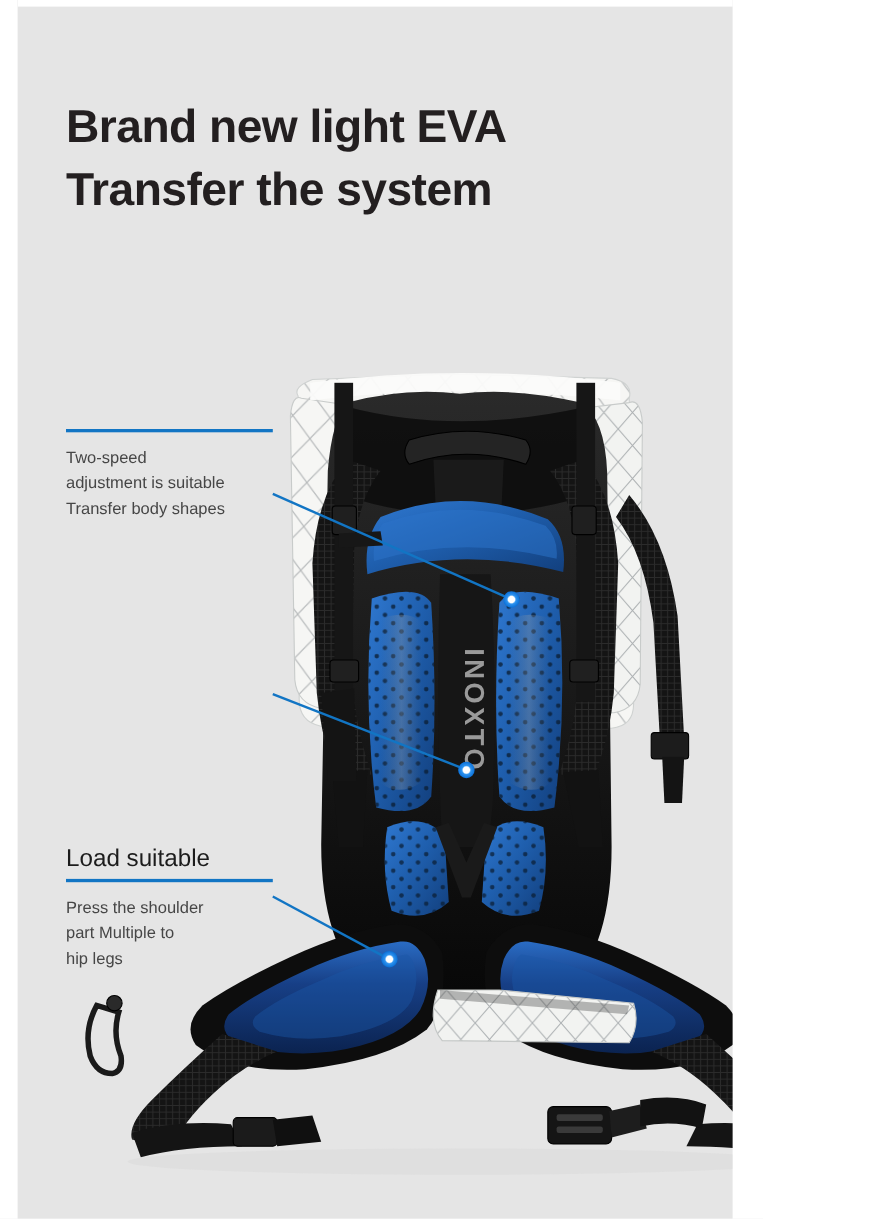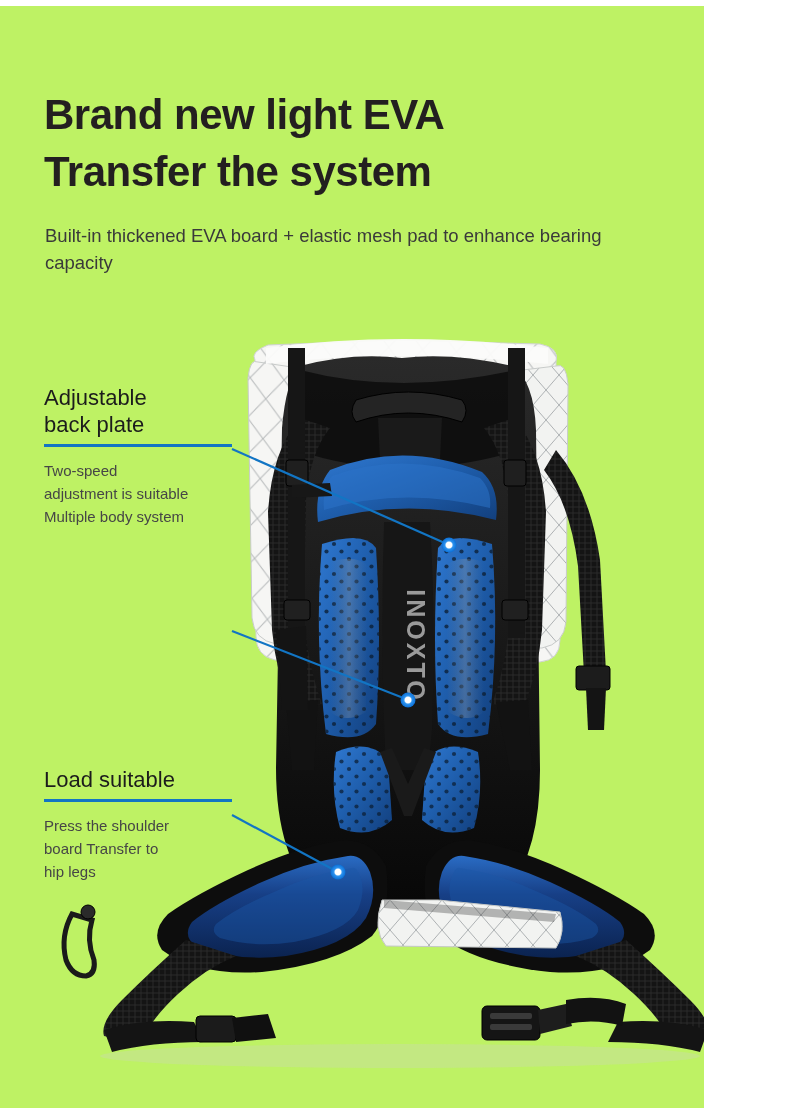--- a/index.html
+++ b/index.html
@@ -4,23 +4,24 @@
 <style>
   html,body{margin:0;padding:0;}
   body{
     width:790px;height:1108px;
     background:#ffffff;
     font-family:"Liberation Sans", sans-serif;
     overflow:hidden;
   }
   #page{
     position:relative;
-    width:704px;height:1108px;
-    background:#bef264;
+    width:650px;height:1108px;
+    background:#e5e5e5;
     overflow:hidden;
+    margin-left:16px;
   }
   .top-white-strip{
     position:absolute;left:0;top:0;width:790px;height:6px;background:#ffffff;
   }
 
   
   .headline{
     position:absolute;left:44px;top:86px;width:540px;
     font-size:42px;line-height:57px;font-weight:bold;color:#231f20;
     letter-spacing:-0.5px;
@@ -67,44 +68,40 @@
 <body>
 
 <div id="page">
 
   <div class="top-white-strip"></div>
 
   <div class="headline">
     <span>Brand new light EVA</span>
     <span class="l2">Transfer the system</span>
   </div>
-  <div class="subhead">Built-in thickened EVA board + elastic mesh pad to
-enhance bearing capacity</div>
 
   <div class="quote-mark">
     <i class="b1"></i>
       <i class="b2"></i>
       <i class="b3"></i>
   </div>
 
   <div class="ann" id="ann0">
-    <div class="title">Adjustable
-back plate</div>
     <div class="rule"></div>
     <div class="body">Two-speed
 adjustment is suitable
-Multiple body system</div>
+Transfer body shapes</div>
   </div>
 
 
   <div class="ann" id="ann2">
     <div class="title">Load suitable</div>
     <div class="rule"></div>
     <div class="body">Press the shoulder
-board Transfer to
+part Multiple to
 hip legs</div>
   </div>
 
   <svg id="product" viewBox="0 0 790 790">
     <defs>
 
       <pattern id="ripstop" width="34" height="40" patternUnits="userSpaceOnUse" patternTransform="rotate(4)">
         <rect width="34" height="40" fill="#f6f6f4"></rect>
         <path d="M0 0 L34 40 M34 0 L0 40" stroke="#b9bcbd" stroke-width="1.1" fill="none"></path>
       </pattern>

